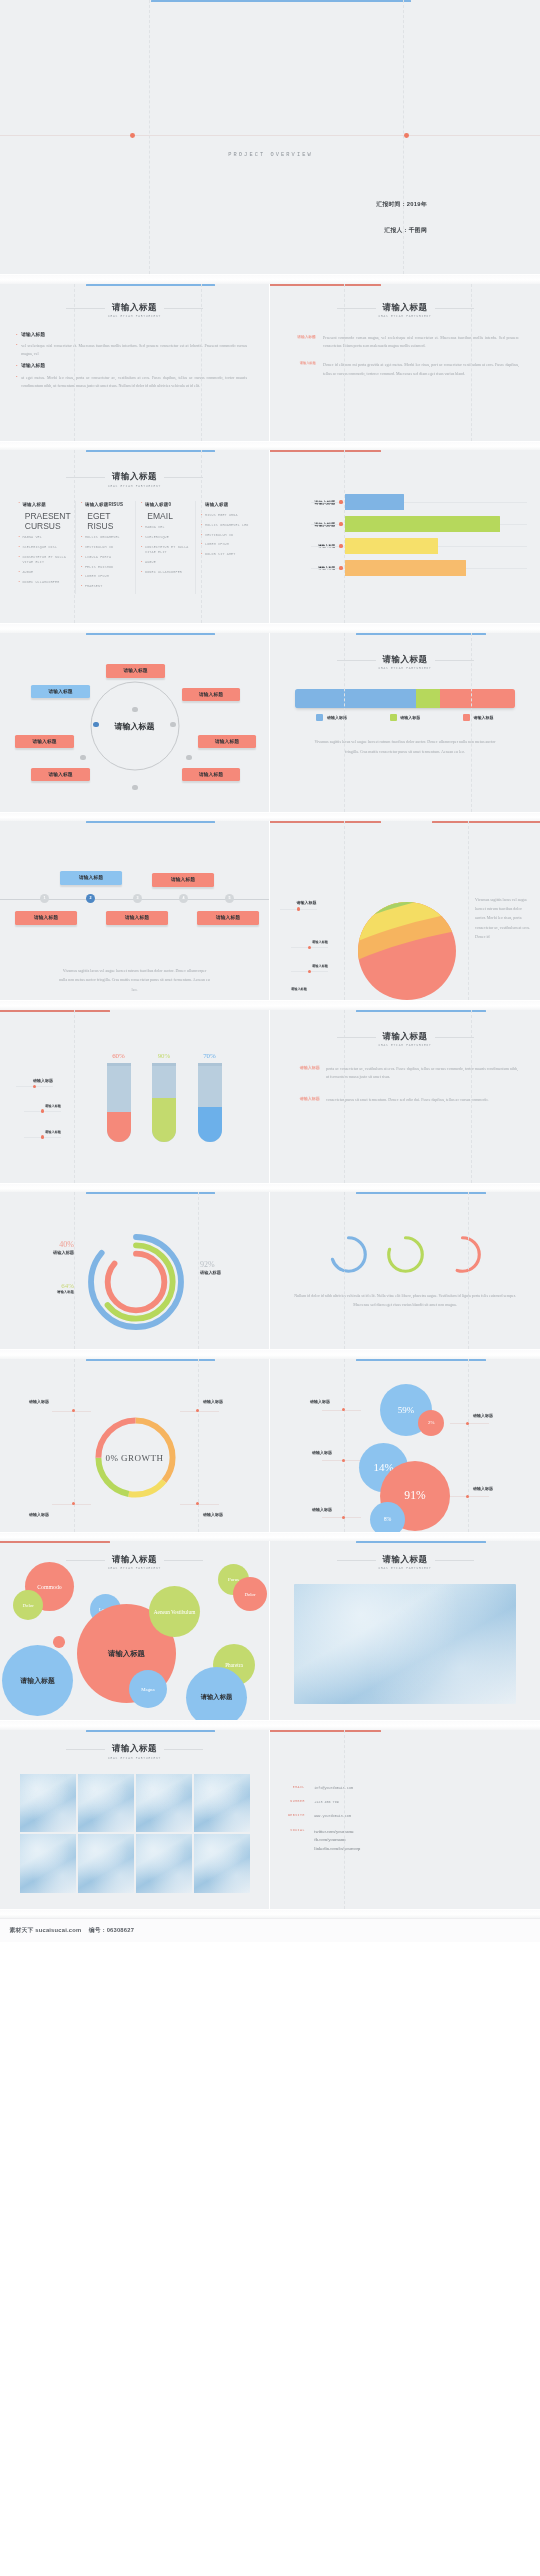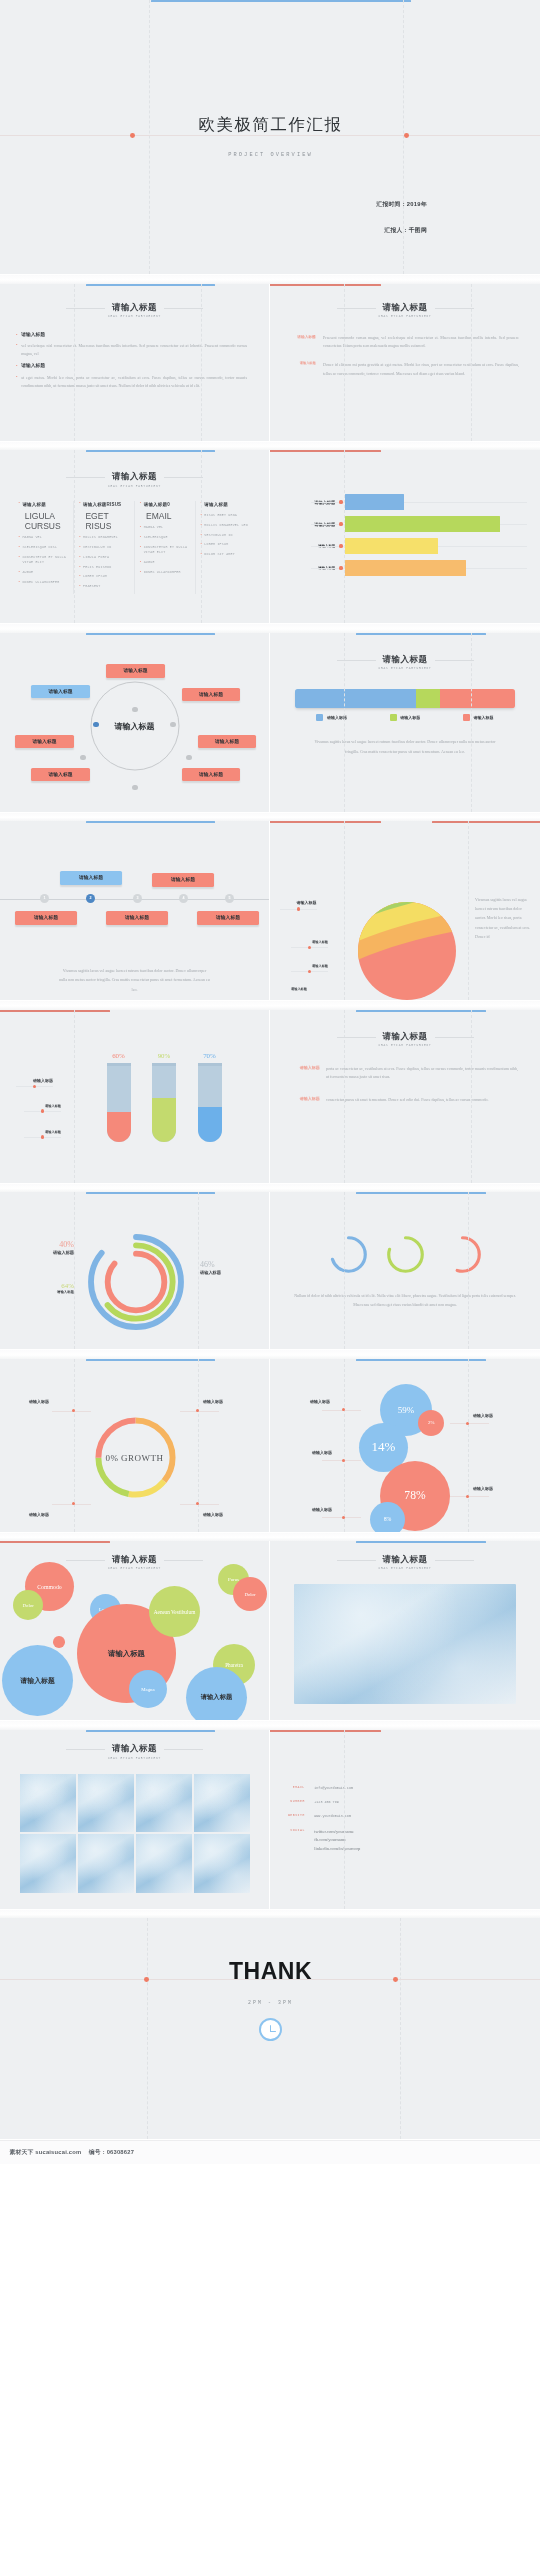--- a/index.html
+++ b/index.html
@@ -274,21 +274,20 @@
 
 <div class="deck">
 
   <div class="slide cover">
     <div class="accent blue"></div>
     <div class="vguide" style="left:149px"></div>
     <div class="vguide" style="left:403px"></div>
     <div class="hline"></div>
     <div class="dot l"></div>
     <div class="dot r"></div>
-    <div class="ctitle">欧美极简工作汇报</div>
     <div class="csub">PROJECT OVERVIEW</div>
     <div class="meta m1">汇报时间：2019年</div>
     <div class="meta m2">汇报人：千图网</div>
   </div>
   <div class="gutter"></div>
 
   <div class="row">
 
     <div class="slide half" style="height:158px">
       <div class="accent blue" style="left:32%;width:48%"></div>
@@ -349,21 +348,21 @@
       <div class="head" style="padding-top:21px">
         <div class="ttl">请输入标题</div>
         <div class="sub">CRAS ETIAM PARTURIENT</div>
       </div>
       <div class="cols4" style="margin-top:13.7px" id="cols4">
           <div class="col">
             <div class="li">
               <span class="d">•</span>
               <span class="t cn">请输入标题</span>
             </div>
-            <div class="t" style="margin:-2.1px 0 4.2px 6.3px">LIGULA CURSUS</div>
+            <div class="t" style="margin:-2.1px 0 4.2px 6.3px">PRAESENT CURSUS</div>
             <div class="li">
               <span class="d">•</span>
               <span class="t">MAGNA VEL</span>
             </div>
             <div class="li">
               <span class="d">•</span>
               <span class="t">SCELERISQUE NISL</span>
             </div>
             <div class="li">
               <span class="d">•</span>
@@ -711,21 +710,21 @@
 
       <div style="position:absolute;left:41px;top:48px;width:33px;text-align:right" class="pctlab">
         <div class="v" style="color:#f0a094">40%</div>
         <div class="n">请输入标题</div>
       </div>
       <div style="position:absolute;left:41px;top:90px;width:33px;text-align:right" class="pctlab">
         <div class="v" style="color:#c9d879;font-size:6.9px">64%</div>
         <div class="n" style="font-size:3.4px">请输入标题</div>
       </div>
       <div style="position:absolute;left:200px;top:68px;width:48px;text-align:left" class="pctlab">
-        <div class="v" style="color:#b8bec4">46%</div>
+        <div class="v" style="color:#b8bec4">92%</div>
         <div class="n">请输入标题</div>
       </div>
 
       <svg width="100" height="100" viewBox="0 0 120 120" style="position:absolute;left:86px;top:40px">
         <circle cx="60" cy="60" r="54" fill="none" stroke="#7fb4e4" stroke-width="7" stroke-dasharray="292 47" stroke-linecap="round" transform="rotate(-90 60 60)"></circle>
         <circle cx="60" cy="60" r="44" fill="none" stroke="#b6d85c" stroke-width="7" stroke-dasharray="177 100" stroke-linecap="round" transform="rotate(-90 60 60)"></circle>
         <circle cx="60" cy="60" r="34" fill="none" stroke="#f5897a" stroke-width="7" stroke-dasharray="184 30" stroke-linecap="round" transform="rotate(-90 60 60)"></circle>
       </svg>
     </div>
 
@@ -799,22 +798,22 @@
       <div style="position:absolute;left:203px;top:127px;font-size:4px;font-weight:700;color:#3b3f44">请输入标题</div>
       <div style="position:absolute;left:180px;top:137px;width:39px;height:0.5px;background:#e8dede"></div>
       <div style="position:absolute;left:196px;top:136px;width:3.2px;height:3.2px;border-radius:50%;background:#ef7b64"></div>
 
       <div style="position:absolute;left:42px;top:148px;font-size:4px;font-weight:700;color:#3b3f44">请输入标题</div>
       <div style="position:absolute;left:52px;top:158px;width:39px;height:0.5px;background:#e8dede"></div>
       <div style="position:absolute;left:72px;top:157px;width:3.2px;height:3.2px;border-radius:50%;background:#ef7b64"></div>
 
       <div class="bub blue" style="left:110px;top:25px;width:52px;height:52px;font-size:9px">59%</div>
       <div class="bub red" style="left:148px;top:51px;width:26.4px;height:26.4px;font-size:4.8px">2%</div>
-      <div class="bub blue" style="left:89px;top:64px;width:49px;height:49px;font-size:13px">14%</div>
-      <div class="bub red" style="left:110px;top:102px;width:70px;height:70px;font-size:11.6px">78%</div>
+      <div class="bub blue" style="left:89px;top:84px;width:49px;height:49px;font-size:11px">14%</div>
+      <div class="bub red" style="left:110px;top:102px;width:70px;height:70px;font-size:11.6px">91%</div>
       <div class="bub blue" style="left:100px;top:143px;width:35px;height:35px;font-size:5.8px">8%</div>
     </div>
   </div>
   <div class="gutter"></div>
 
   <div class="row">
 
     <div class="slide half" style="height:180px">
       <div class="accent red"></div>
       <div class="head" style="padding-top:12.7px">
@@ -895,33 +894,20 @@
               <div>twitter.com/yourname</div>
               <div>fb.com/yourname</div>
               <div>linkedin.com/in/yourcorp</div>
             </div>
           </div>
         </div>
     </div>
   </div>
   <div class="gutter"></div>
 
-  <div class="slide thanks">
-    <div class="vguide" style="left:147px"></div>
-    <div class="vguide" style="left:400px"></div>
-    <div class="hl"></div>
-    <div class="dot l"></div>
-    <div class="dot r"></div>
-    <div class="big">THANK</div>
-    <div class="sub2">2PM - 3PM</div>
-    <div class="clock">
-      <i class="h"></i>
-      <i class="m"></i>
-    </div>
-  </div>
 
   <div class="footer">
     <span>素材天下 sucaisucai.com</span>
     <span>编号：06308627</span>
   </div>
 
 </div>
 
 
 </body></html>

